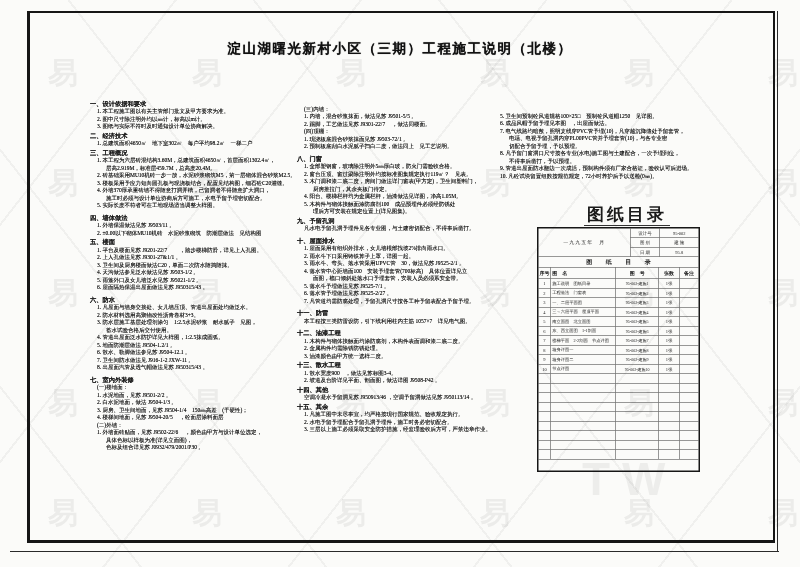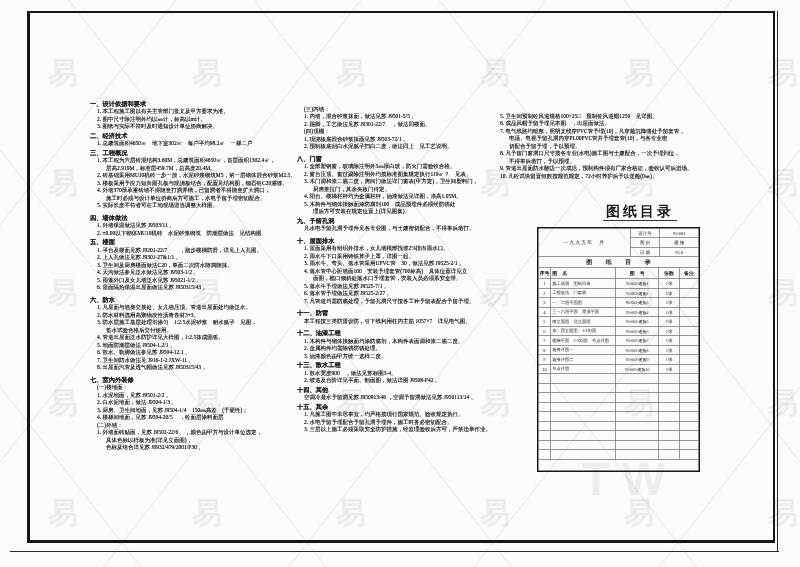--- a/index.html
+++ b/index.html
@@ -28,22 +28,22 @@
   .colw{position:absolute;transform:scale(.5);transform-origin:0 0;color:#1b1b1b;
         white-space:nowrap;text-shadow:0 0 .9px rgba(25,25,25,.8);}
   #c1{left:90px;top:98px;width:440px;}
   #c2{left:297px;top:105px;width:410px;}
   #c3{left:493px;top:112px;width:430px;}
   .ln{font-size:11px;line-height:15px;padding-left:14px;}
   .ln.h{font-size:12.5px;font-weight:bold;padding-left:0;margin-top:4px;}
   .ln.i1{padding-left:32px;}
   .ln.g{margin-top:10px;}
   
-  .cat-h{position:absolute;left:560px;top:203px;width:160px;text-align:center;
-         font-weight:bold;font-size:14px;letter-spacing:3px;color:#1a1a1a;}
+  .cat-h{position:absolute;left:510px;top:203px;width:160px;text-align:right;
+         font-weight:bold;font-size:17px;letter-spacing:3px;color:#1a1a1a;}
   .cat-h span{border-bottom:1.5px solid #333;padding:0 3px 1px;}
   
   .tblw{position:absolute;left:537px;top:227px;transform:scale(.5);transform-origin:0 0;}
   .tbl{width:320px;border:3px solid #161616;color:#222;}
   .t-top{display:flex;height:56px;border-bottom:1px solid #333;}
   .t-org{flex:1;display:flex;align-items:center;justify-content:center;font-size:10px;letter-spacing:2px;}
   .t-meta{width:136px;border-left:1px solid #333;display:flex;flex-direction:column;}
   .mrow{flex:1;display:flex;border-bottom:1px solid #333;}
   .mrow:last-child{border-bottom:none;}
   .mlabel{width:58px;border-right:1px solid #333;display:flex;align-items:center;justify-content:center;font-size:9px;}
@@ -100,20 +100,21 @@
       <span class="wm" style="left: 495px; top: 513px;">易</span>
       <span class="wm" style="left: 639px; top: 513px;">易</span>
       <span class="wm" style="left: 783px; top: 513px;">易</span>
     </div>
   <div class="wm-logo">TW</div>
 
   <div class="frame"></div>
   <div class="edge-r"></div>
   <div class="edge-b"></div>
 
+  <div class="title">淀山湖曙光新村小区（三期）工程施工说明（北楼）</div>
 
   <div class="colw" id="c1">
       <div class="ln h">一、设计依据和要求</div>
       <div class="ln b">1. 本工程施工图以有关主管部门批文及甲方要求为准。</div>
       <div class="ln b">2. 图中尺寸除注明外均以㎜计，标高以m计。</div>
       <div class="ln b">3. 图纸与实际不符时及时通知设计单位协商解决。</div>
       <div class="ln h">二、经济技术</div>
       <div class="ln b">1. 总建筑面积4650㎡　地下室302㎡　每户平均98.2㎡　一梯二户</div>
       <div class="ln h">三、工程概况</div>
       <div class="ln b">1. 本工程为六层砖混结构3.60M，总建筑面积4650㎡，首层面积1302.4㎡，</div>

